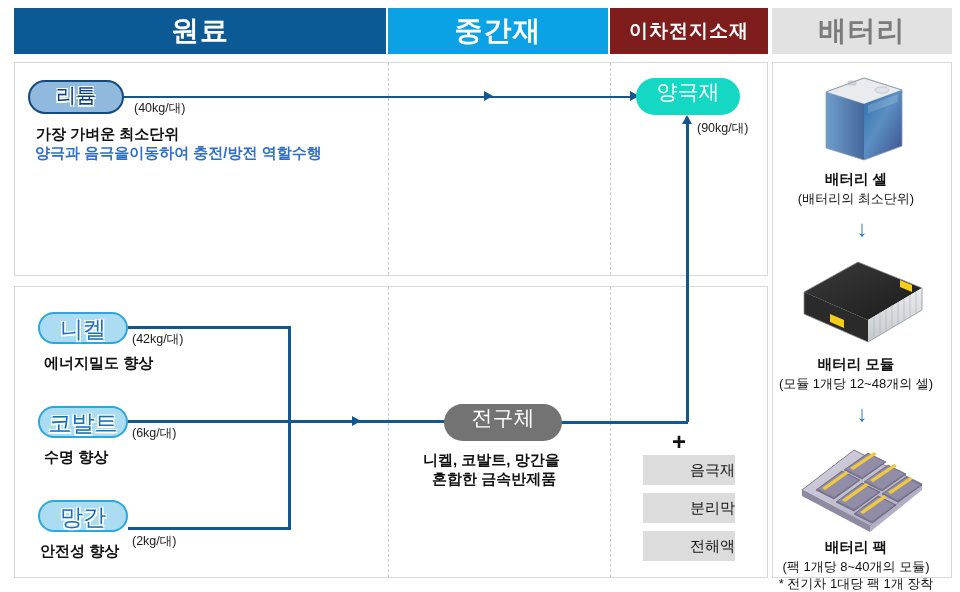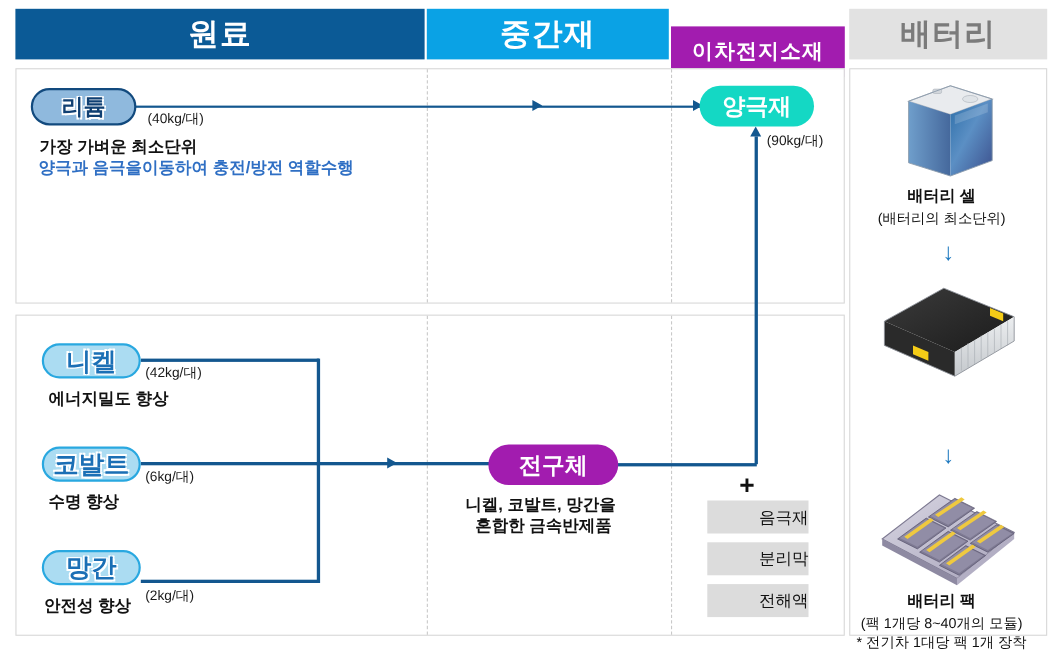--- a/index.html
+++ b/index.html
@@ -13,43 +13,43 @@
 
   
   .hdr {
     position: absolute; top: 8px; height: 46px;
     display: flex; align-items: center; justify-content: center;
     font-weight: bold; font-size: 28px; letter-spacing: 1px;
     color: #ffffff;
   }
   .hdr-raw  { left: 14px;  width: 372px; background: #0b5a96; }
   .hdr-mid  { left: 388px; width: 220px; background: #0aa2e5; }
-  .hdr-sec  { left: 610px; width: 158px; background: #a21caf; font-size: 19px; margin-top: 16px; }
+  .hdr-sec  { left: 610px; width: 158px; background: #7f1d1d; font-size: 19px; }
   .hdr-bat  { left: 772px; width: 180px; background: #e2e2e2; color: #7b7b7b; }
 
   
   .panel {
     position: absolute;
     border: 1px solid #d8d8d8;
     background: #ffffff;
   }
   .panel-top { left: 14px; top: 62px;  width: 754px; height: 214px; }
   .panel-bot { left: 14px; top: 286px; width: 754px; height: 292px; }
   .panel-bat { left: 772px; top: 62px; width: 180px; height: 516px; }
 
   
   .vdash {
     position: absolute; width: 0; border-left: 1px dashed #c9c9c9;
   }
 
   
   .pill {
     position: absolute;
-    display: flex; align-items: center; justify-content: center;
-    font-weight: bold;
+    display: flex; align-items: flex-start; justify-content: center;
+    font-weight: normal;
     border-radius: 999px;
     white-space: nowrap;
   }
   .pill-lithium {
     left: 28px; top: 80px; width: 96px; height: 34px;
     background: #8fb9dd; border: 2.5px solid #124a7e;
     color: #0f3f72; font-size: 20px;
     text-shadow: -1.5px -1.5px 0 #fff, 1.5px -1.5px 0 #fff, -1.5px 1.5px 0 #fff, 1.5px 1.5px 0 #fff;
     z-index: 5;
   }
@@ -64,21 +64,21 @@
   .pill-cobalt    { left: 38px; top: 406px; }
   .pill-manganese { left: 38px; top: 500px; }
 
   .pill-cathode {
     left: 636px; top: 78px; width: 104px; height: 37px;
     background: #14d8c4; color: #ffffff; font-size: 21px;
     z-index: 6;
   }
   .pill-precursor {
     left: 444px; top: 404px; width: 118px; height: 37px;
-    background: #a21caf; color: #ffffff; font-size: 21px;
+    background: #737373; color: #ffffff; font-size: 21px;
     z-index: 6;
   }
 
   
   .qty {
     position: absolute; font-size: 12.5px; color: #1a1a1a;
     white-space: nowrap; z-index: 6;
   }
 
   
@@ -294,20 +294,24 @@
         <line x1="114" y1="59" x2="114" y2="37"></line>
         <line x1="120" y1="56" x2="120" y2="34"></line>
       </g>
 
       <polygon points="104,22 116,27 116,34 104,29" fill="#f5cc17"></polygon>
       <polygon points="34,56 48,62 48,70 34,64" fill="#f5cc17"></polygon>
 
       <polygon points="8,34 62,4 126,30 126,52 72,84 8,56" fill="none" stroke="#8c9199" stroke-width="0.8"></polygon>
     </svg>
   </div>
+  <div class="bat-item" style="top:355px;">
+    <div class="bat-name">배터리 모듈</div>
+    <div class="bat-sub">(모듈 1개당 12~48개의 셀)</div>
+  </div>
   <div class="bat-arrow" style="top:403px;">↓</div>
 
   <div class="art pack-wrap">
     <svg width="140" height="96" viewBox="0 0 140 96">
       <defs>
         <linearGradient id="trayG" x1="0" y1="0" x2="1" y2="1">
           <stop offset="0%" stop-color="#d8d6e2"></stop>
           <stop offset="100%" stop-color="#a8a4bb"></stop>
         </linearGradient>
       </defs>

